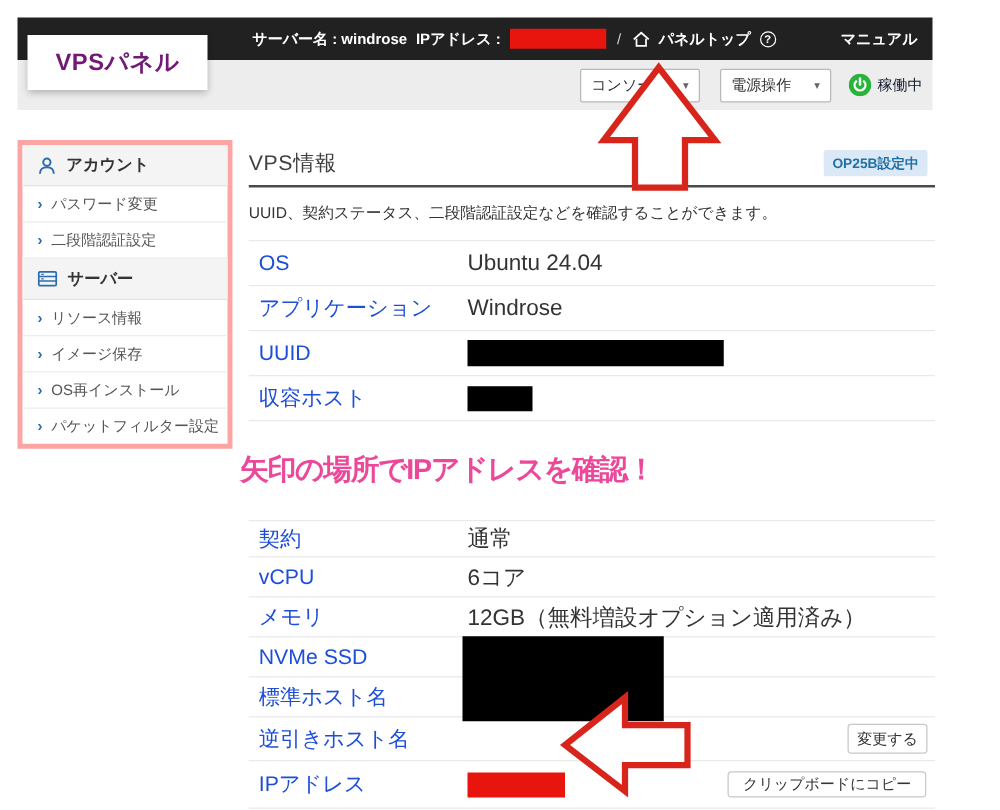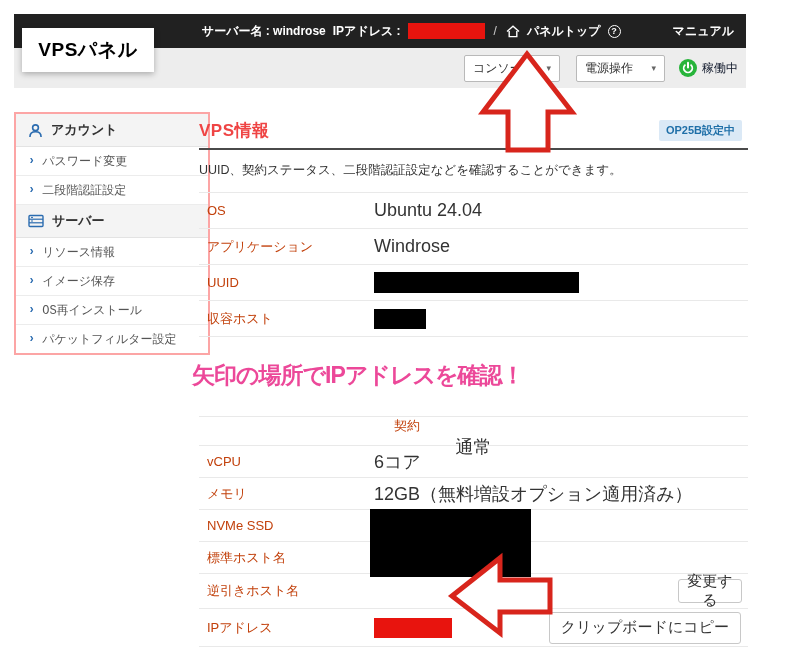--- a/index.html
+++ b/index.html
@@ -8,71 +8,71 @@
 
   
   .topbar{position:absolute;left:14px;top:14px;width:732px;height:34px;background:#212121;
           display:flex;align-items:center;justify-content:flex-end;padding-right:12px;box-sizing:border-box;}
   .topbar-info{display:flex;align-items:center;gap:7px;color:#fff;font-size:12px;font-weight:bold;white-space:nowrap;}
   .redact-red-sm{width:77px;height:16px;background:#e8140e;display:inline-block;}
   .topbar-sep{color:#cfcfcf;font-weight:normal;padding:0 2px;}
   .house-icon{display:inline-flex;}
   .q-icon{display:inline-flex;width:13px;height:13px;border:1.5px solid #fff;border-radius:50%;
           align-items:center;justify-content:center;font-size:9px;font-weight:bold;box-sizing:border-box;}
-  .logo{position:absolute;left:22px;top:28px;width:132px;height:44px;background:#fff;z-index:6;
+  .logo{position:absolute;left:22px;top:28px;width:144px;height:44px;background:#fff;z-index:6;
         box-shadow:0 2px 6px rgba(0,0,0,.28);display:flex;align-items:center;justify-content:center;
-        font-size:19px;font-weight:bold;color:#000000;letter-spacing:.5px;}
+        font-size:19px;font-weight:bold;color:#701a75;letter-spacing:.5px;}
 
   
   .subbar{position:absolute;left:14px;top:48px;width:732px;height:40px;background:#ededed;
           display:flex;align-items:center;justify-content:flex-end;box-sizing:border-box;padding-right:8px;}
   .select{height:27px;background:#fff;border:1px solid #b9b9b9;border-radius:2px;display:flex;align-items:center;
           font-size:12px;color:#333;padding:0 8px;box-sizing:border-box;position:relative;}
   .select .chev{margin-left:auto;font-size:9px;color:#666;padding-left:10px;}
   .sel-console{width:96px;margin-right:16px;}
   .sel-power{width:89px;margin-right:14px;}
   .power-wrap{display:flex;align-items:center;gap:5px;font-size:12px;color:#0f172a;}
 
   
-  .sidebar{position:absolute;left:14px;top:112px;width:196px;background:#fff;border:2px solid #fca5a5;box-sizing:border-box;font-family:Liberation Mono, monospace;}
+  .sidebar{position:absolute;left:14px;top:112px;width:172px;background:#fff;border:4px solid #fca5a5;box-sizing:border-box;}
   .side-header{height:32px;background:#f4f4f4;display:flex;align-items:center;gap:8px;padding-left:12px;
                font-size:13px;font-weight:bold;color:#333;border-bottom:1px solid #e3e3e3;}
   .side-item{height:28px;display:flex;align-items:center;padding-left:12px;font-size:12px;color:#555;
              border-bottom:1px solid #ececec;cursor:pointer;}
   .side-item:last-child{border-bottom:none;}
   .side-item::before{content:"\203A";color:#2b6cb0;font-weight:bold;margin-right:7px;font-size:12px;}
 
   
   .main{position:absolute;left:199px;top:108px;width:549px;}
   .heading-row{display:flex;align-items:center;height:32px;margin-top:6px;}
-  .page-title{font-size:17px;color:#ef4444;font-weight:bold;letter-spacing:.5px;}
+  .page-title{font-size:17px;color:#404040;font-weight:normal;letter-spacing:.5px;}
   .badge{margin-left:auto;margin-right:6px;background:#dbe9f6;color:#1f6fa8;font-size:11px;font-weight:bold;
          padding:3px 7px;border-radius:2px;}
   .title-rule{border-bottom:2px solid #4a4a4a;margin-top:2px;}
   .desc{font-size:12.5px;color:#333;margin-top:12px;margin-bottom:0;}
 
   .tbl{margin-top:13px;border-top:1px solid #e9e9e9;}
   .row{display:flex;align-items:center;border-bottom:1px solid #e9e9e9;box-sizing:border-box;}
   .t1 .row{height:36px;}
-  .lbl{width:167px;padding-left:8px;font-size:13px;color:#c2410c;flex:none;}
+  .lbl{width:167px;padding-left:8px;font-size:17px;color:#1d4ed8;flex:none;}
   .val{font-size:18px;color:#333;}
   .redact-black{background:#000;display:inline-block;}
   .bx-uuid{width:205px;height:21px;}
   .bx-host{width:52px;height:20px;}
   .redact-red{width:78px;height:20px;background:#e8140e;display:inline-block;}
   .bigbox{position:absolute;left:370px;top:509px;width:161px;height:68px;background:#000;z-index:5;}
 
   .annotation{position:relative;margin-left:-7px;margin-top:10px;height:56px;display:flex;align-items:center;
               font-size:23px;font-weight:bold;color:#ec4899;white-space:nowrap;letter-spacing:-1px;}
 
-  .t2 .row-h29{height:29px;flex-direction:column;} .t2 .row-h32{height:32px;} .t2 .row-h35{height:35px;} .t2 .row-h38{height:38px;}
+  .t2 .row-h29{height:29px;} .t2 .row-h32{height:32px;} .t2 .row-h35{height:35px;} .t2 .row-h38{height:38px;}
   .btn{margin-left:auto;background:#fff;border:1px solid #c8c8c8;border-radius:3px;color:#333;
-       font-size:15px;font-family:inherit;display:flex;align-items:center;justify-content:center;cursor:pointer;}
+       font-size:12px;font-family:inherit;display:flex;align-items:center;justify-content:center;cursor:pointer;}
   .btn-change{width:64px;height:24px;margin-right:6px;}
-  .btn-copy{height:32px;padding:0 11px;margin-right:7px;}
+  .btn-copy{height:21px;padding:0 11px;margin-right:7px;}
 
   
   .overlay{position:absolute;left:0;top:0;width:800px;height:648px;z-index:40;pointer-events:none;}
 </style>
 </head>
 <body>
 
 <div class="page">
 
   <header class="topbar">

